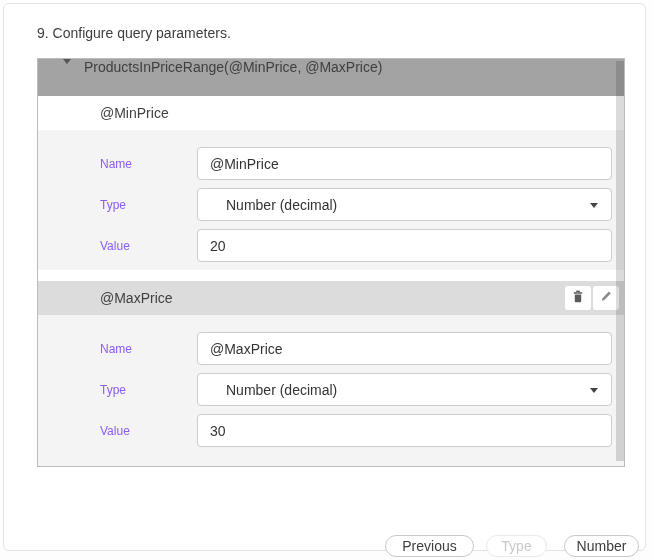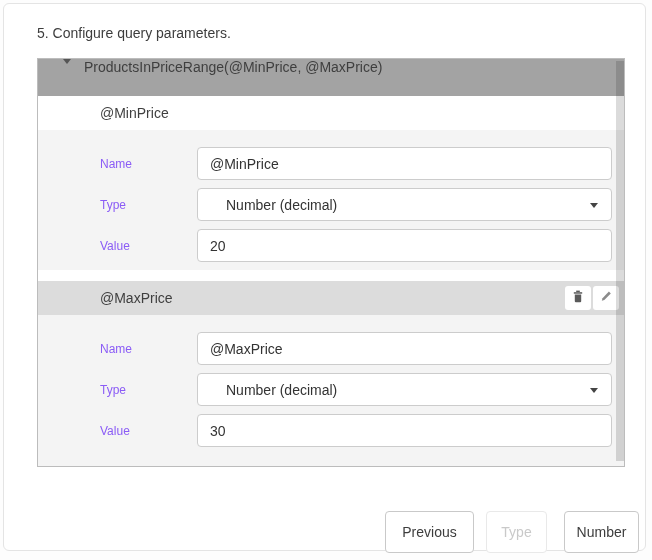--- a/index.html
+++ b/index.html
@@ -59,36 +59,36 @@
     position:absolute;right:13px;top:14px;
     border-left:4px solid transparent;border-right:4px solid transparent;border-top:5px solid #444;
     width:0;height:0;
   }
   .gap{height:11px;background:#ffffff;}
   .scroll-thumb{
     position:absolute;right:0;top:2px;width:8px;height:400px;
     background:rgba(0,0,0,0.14);
   }
   .footer-btn{
-    position:absolute;top:507px;height:42px;box-sizing:border-box;
-    background:#ffffff;border:1px solid #c9c9c9;border-radius:4px;
+    position:absolute;top:531px;height:22px;box-sizing:border-box;
+    background:#ffffff;border:1px solid #c9c9c9;border-radius:11px;
     font-family:inherit;font-size:14px;color:#3d3d3d;cursor:pointer;
     display:flex;align-items:center;justify-content:center;
   }
   .footer-btn.disabled{color:#c9c9c9;border-color:#e9e9e9;cursor:default;}
   #btn-previous{left:381px;width:89px;}
   #btn-next{left:482px;width:61px;}
   #btn-finish{left:560px;width:75px;}
 </style>
 </head>
 <body>
 
 <div class="outer">
 
-  <div class="heading">5. Configure query parameters.</div>
+  <div class="heading">9. Configure query parameters.</div>
 
   <div class="panel">
 
     <div class="fn-header">
       <span class="tri-down"></span>
       <span class="fn-title">ProductsInPriceRange(@MinPrice, @MaxPrice)</span>
     </div>
 
     <div class="param-row plain">
       <span class="param-name">@MinPrice</span>

